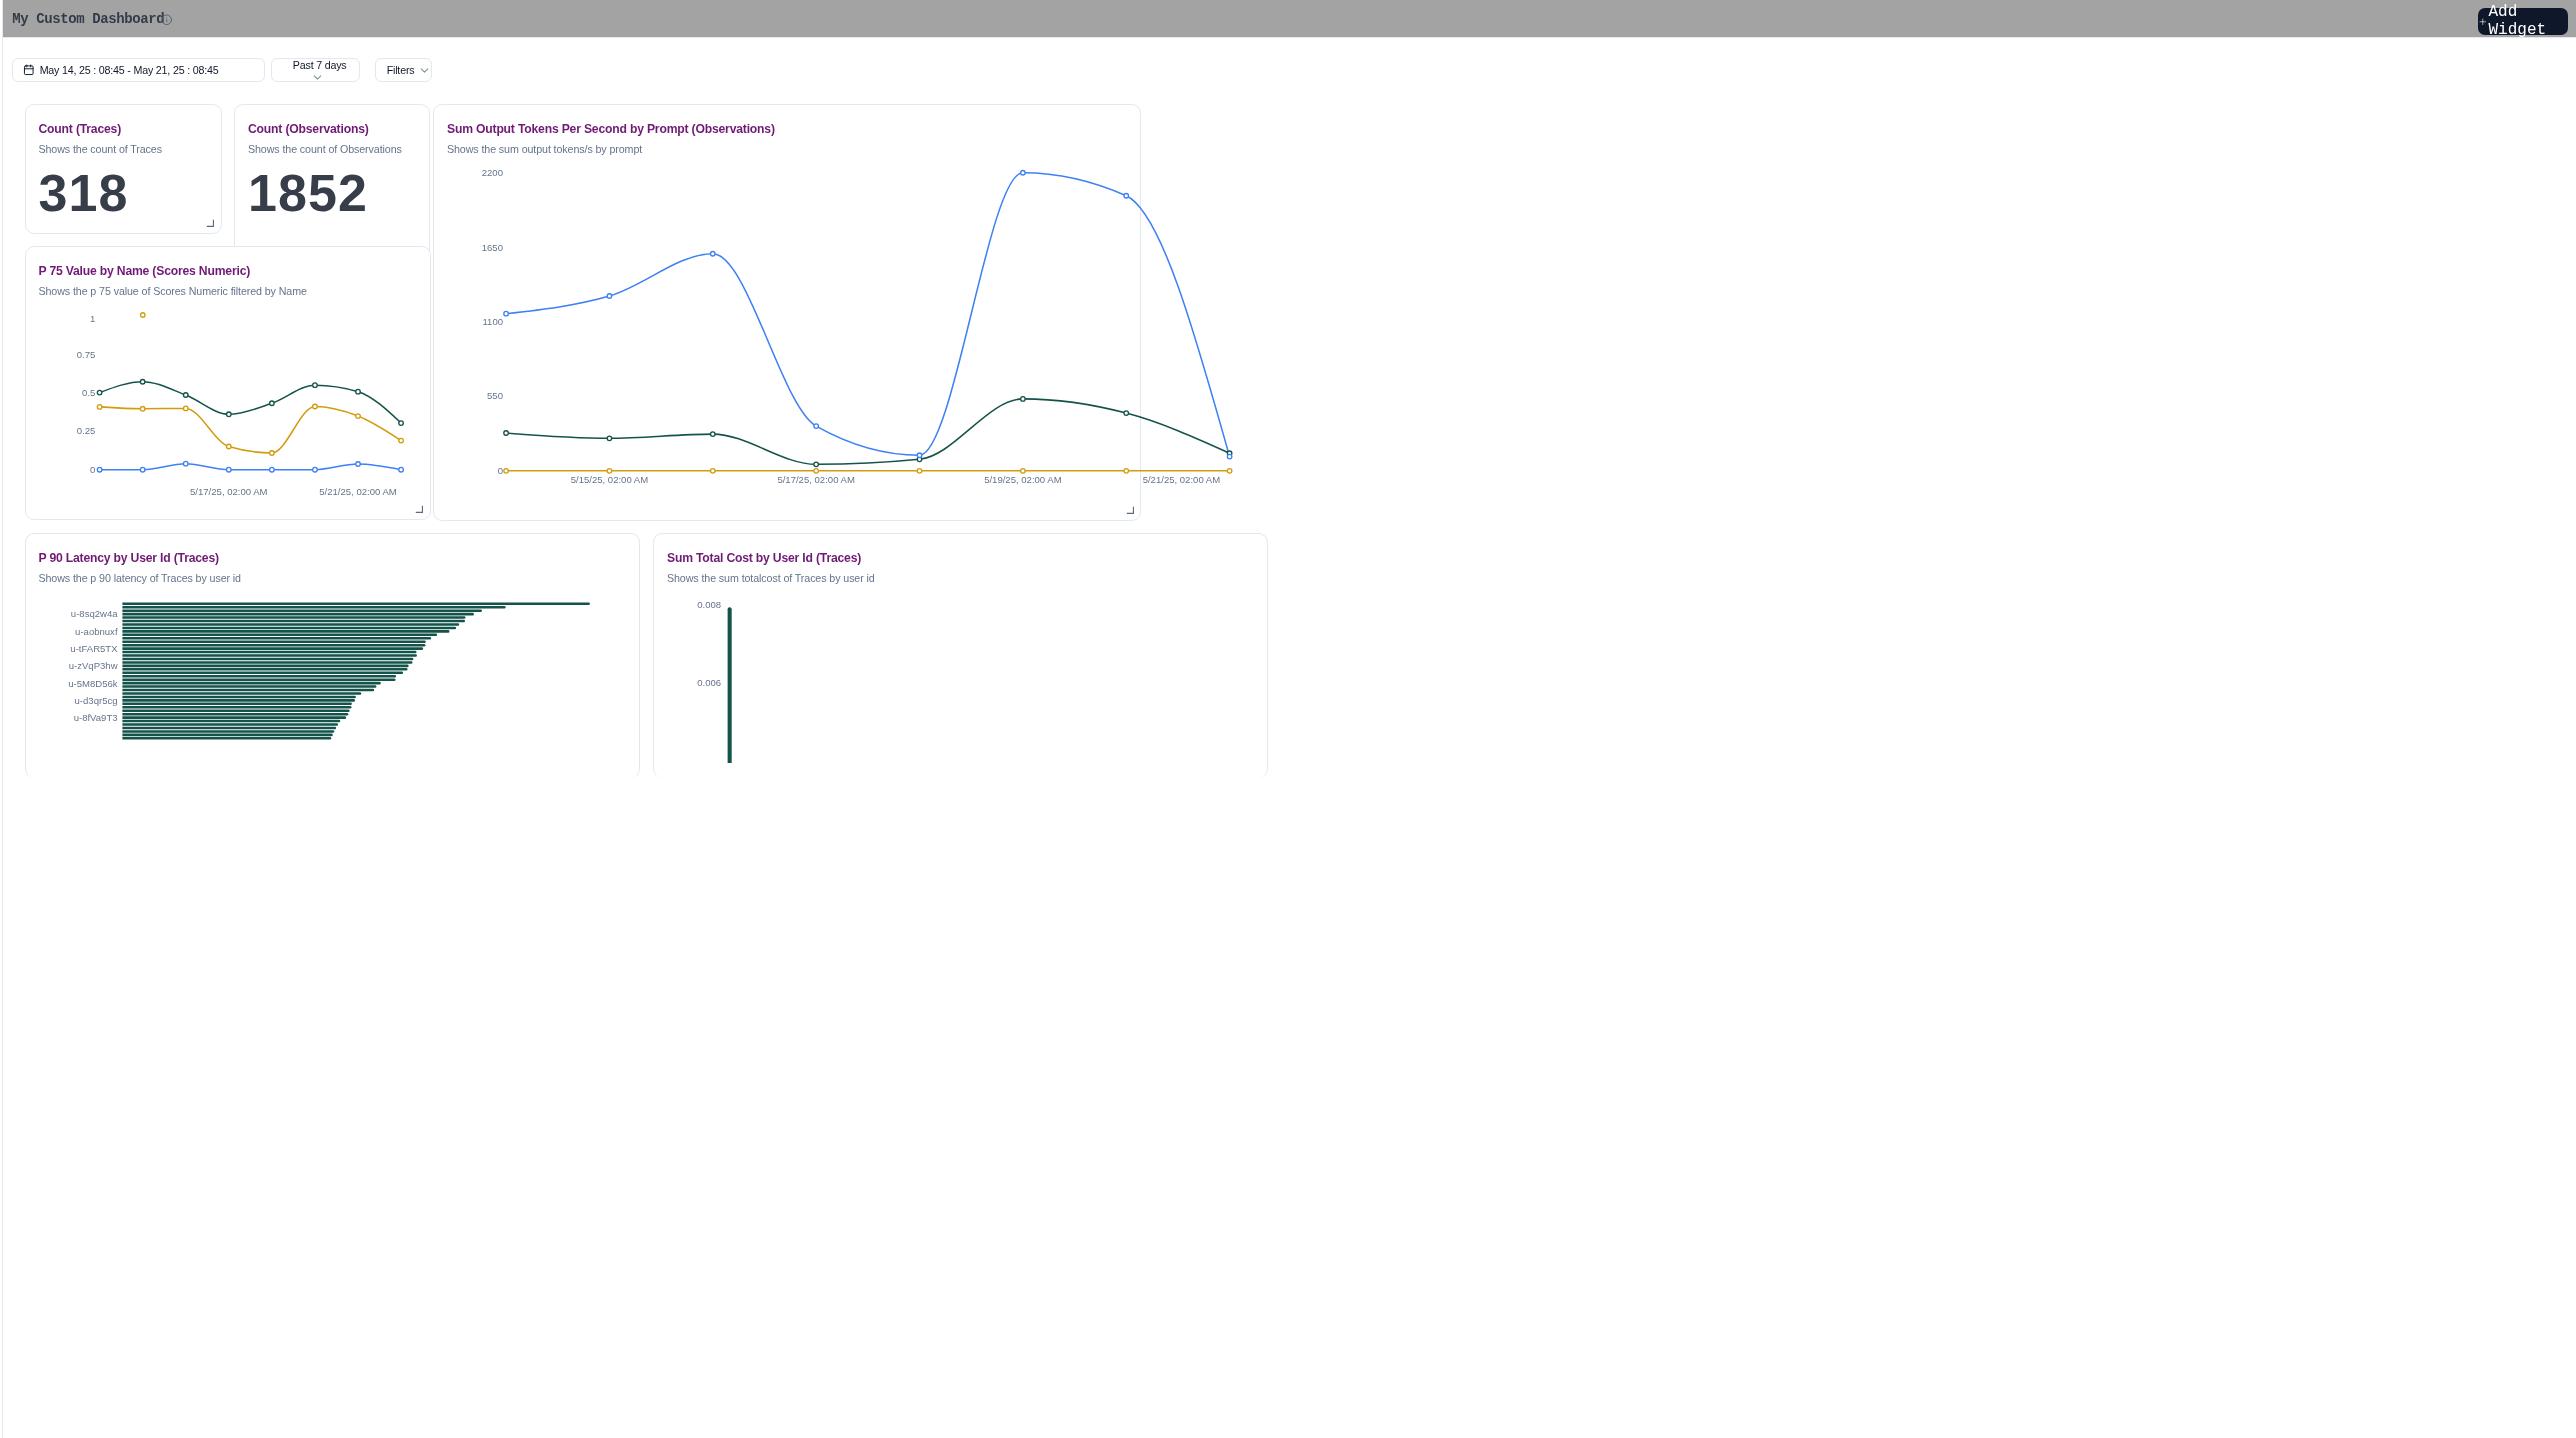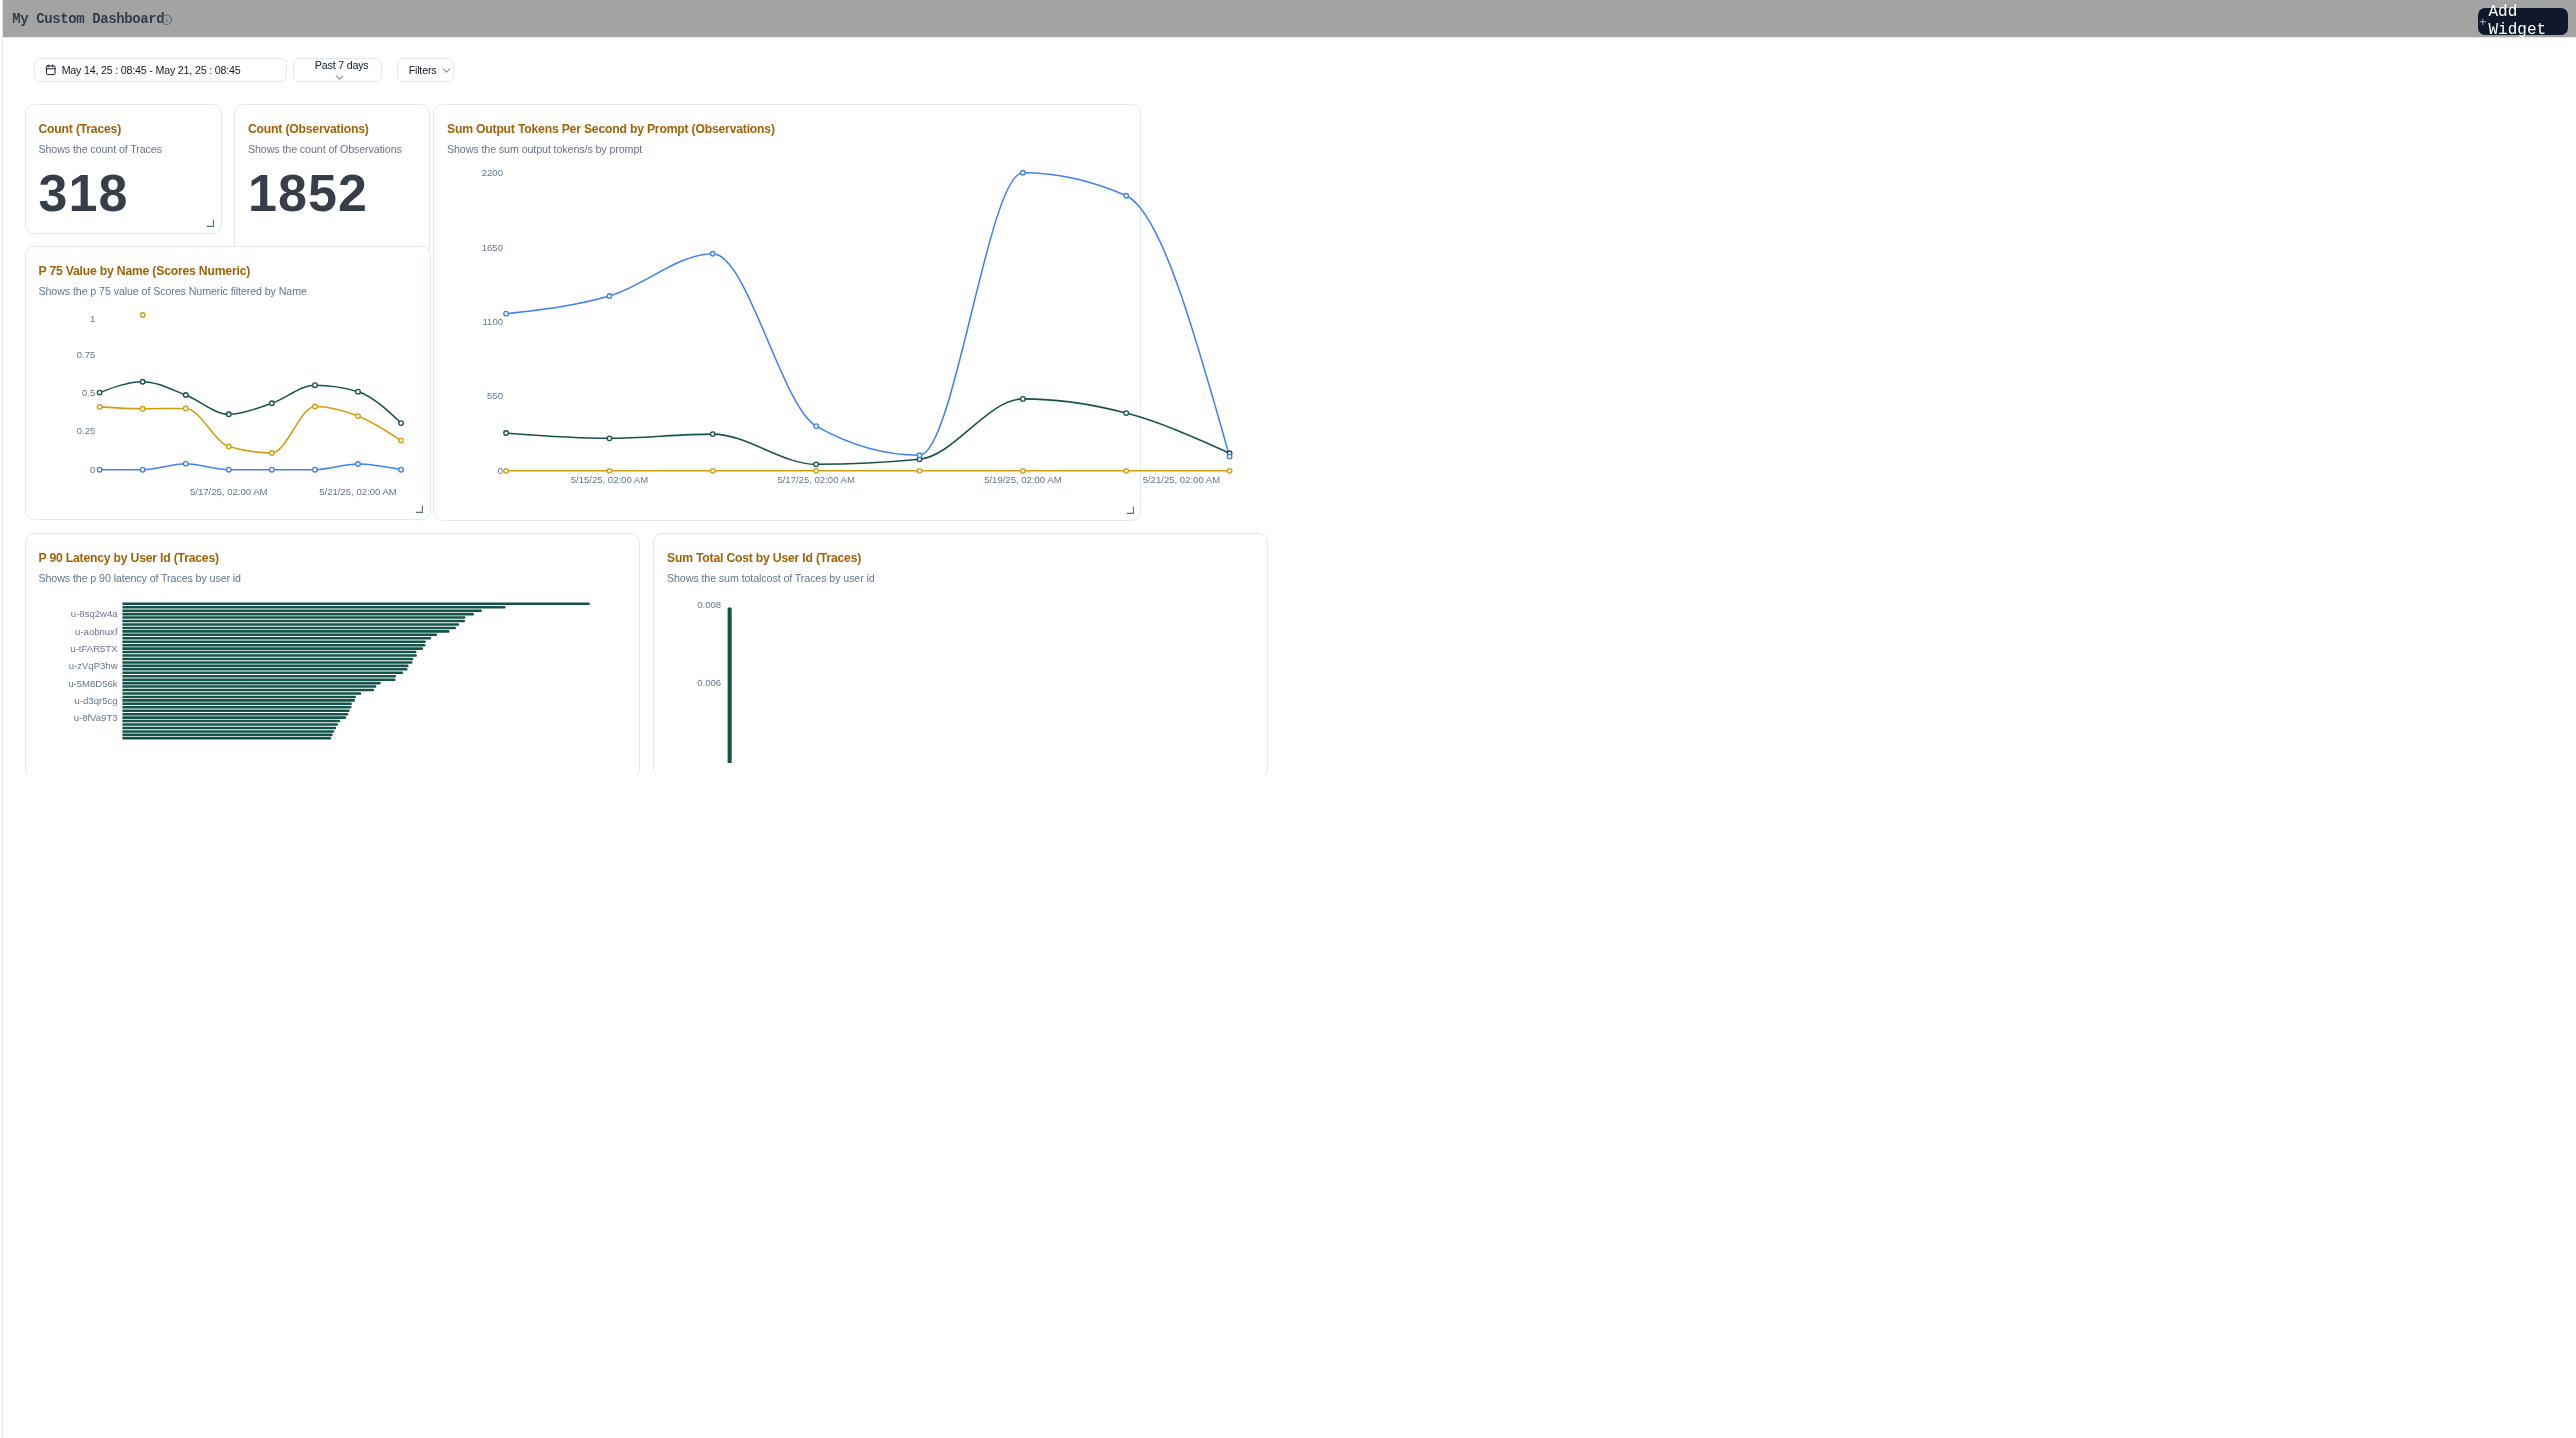--- a/index.html
+++ b/index.html
@@ -7,23 +7,23 @@
 .sideline { position:absolute; left:2.1px; top:0; bottom:0; width:0.8px; background:#e5e7eb; }
 .header { position:absolute; left:2.9px; right:0; top:0; height:38px; background:#a3a3a3;
   border-bottom:0.8px solid #e5e7eb;font-family:Liberation Mono, monospace; }
 .h1 { position:absolute; left:9.4px; top:11px; font-size:14px; font-weight:700; color:#333b49;
   letter-spacing:-0.4px; }
 .info { position:absolute; left:158px; top:14px; }
 .addw { position:absolute; right:8px; top:7.8px; width:90px; height:27px; background:#0f172a;
   border-radius:7px; color:#fff; font-size:16px; font-weight:500; display:flex; align-items:center;
   justify-content:center; gap:1px; }
 .btn { position:absolute; top:58px; height:24px; background:#fff; border:0.8px solid #e2e8f0;
-  border-radius:6.1px; display:flex; align-items:center; font-size:10.7px; font-weight:500; color:#101828; letter-spacing:-0.2px;margin-left:22px; }
+  border-radius:6.1px; display:flex; align-items:center; font-size:10.7px; font-weight:500; color:#101828; letter-spacing:-0.2px; }
 .card { position:absolute; background:#fff; border:0.8px solid #e2e8f0; border-radius:9.2px; }
-.ct { position:absolute; left:13px; top:17px; font-size:12.2px; font-weight:700; color:#a16207;
+.ct { position:absolute; left:13px; top:17px; font-size:12.2px; font-weight:700; color:#701a75;
   letter-spacing:-0.2px; }
 .cs { position:absolute; left:13px; top:38px; font-size:10.7px; color:#64748b; letter-spacing:-0.1px; }
 .bignum { position:absolute; left:13px; right:0; top:88px; transform:translateY(-50%); 
   font-size:52px; line-height:1; font-weight:700; color:#373e4a; letter-spacing:1.1px; }
 .rz { position:absolute; right:6.1px; bottom:6.1px; }
 .ax { font-family:"Liberation Sans",sans-serif; font-size:12.5px; fill:#64748b; }
 svg.chart { position:absolute; left:-0.8px; top:-0.8px; }
 </style></head>
 <body>
 <div class="sideline"></div>

